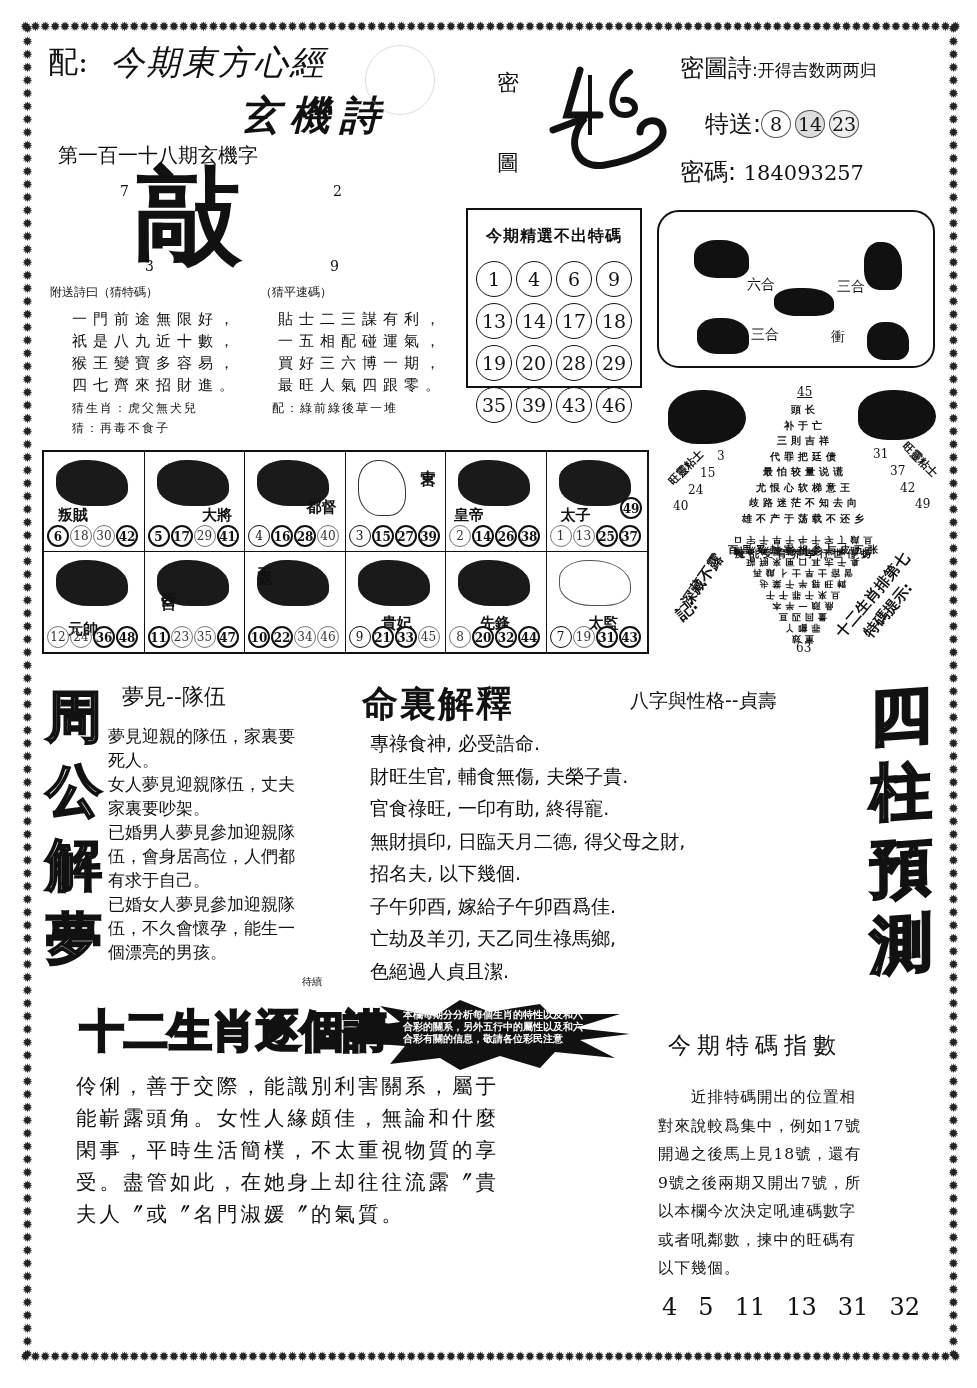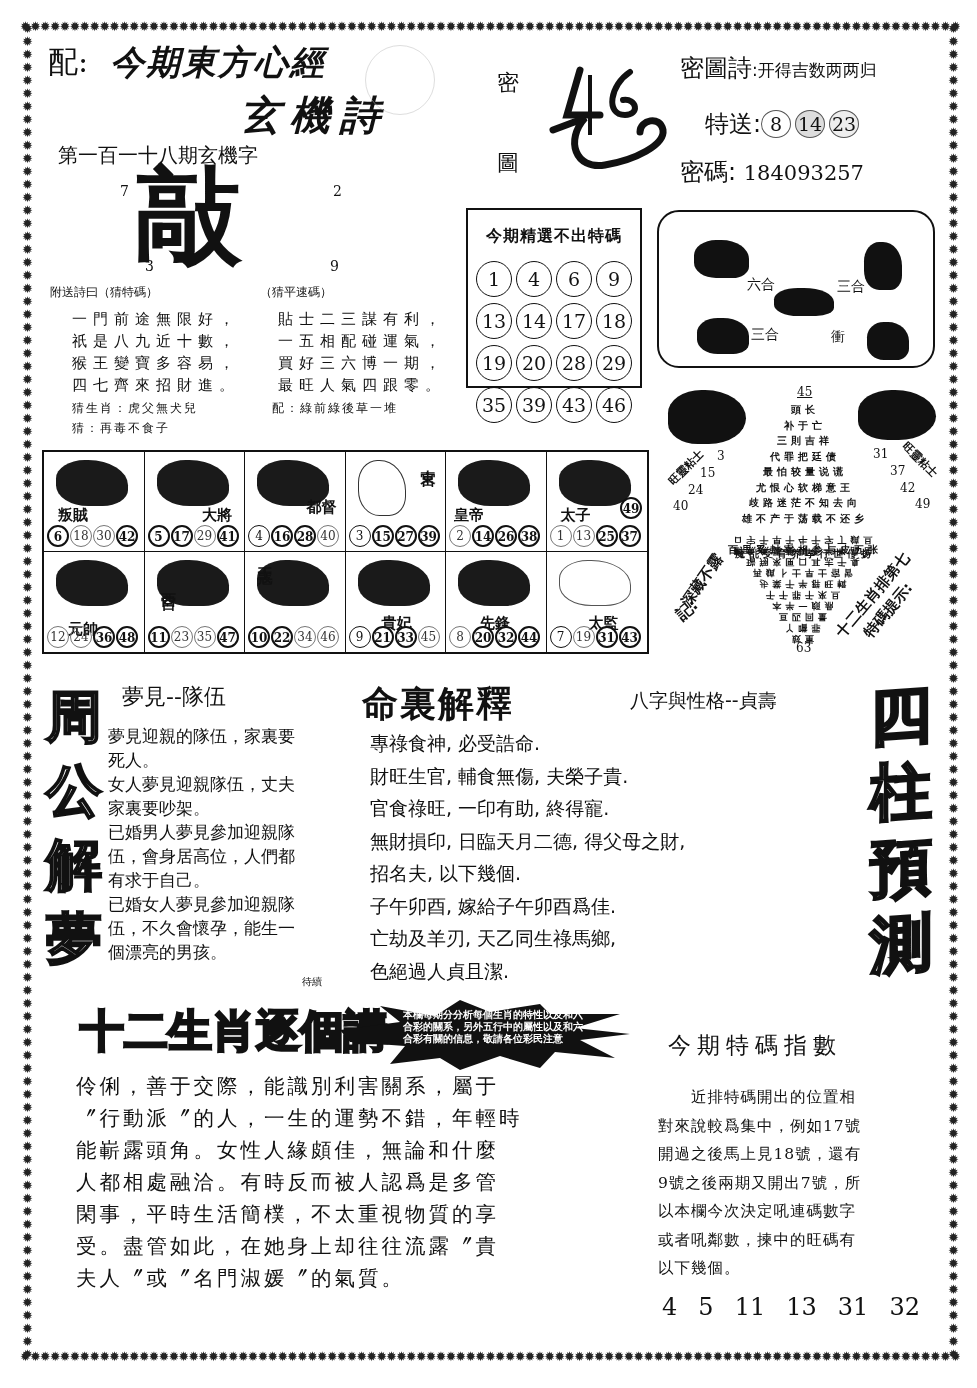--- a/index.html
+++ b/index.html
@@ -7,21 +7,21 @@
   body { position: relative; font-family: "DejaVu Sans", "Liberation Sans", sans-serif; color: #111; }
   .abs { position: absolute; }
 
   
   .border-h, .border-v { position: absolute; overflow: hidden; color: #222; font-size: 13px; line-height: 13px; white-space: nowrap; letter-spacing: -1px; }
   .border-h { left: 20px; width: 940px; height: 14px; }
   .border-v { top: 22px; width: 14px; height: 1334px; white-space: normal; word-break: break-all; text-align: center; }
 
   
   .pei-label { left: 48px; top: 42px; font-size: 30px; font-family: "DejaVu Serif", serif; }
-  .title-main { left: 110px; top: 40px; font-size: 34px; font-weight: bold; font-style: italic; letter-spacing: 2px; }
+  .title-main { left: 110px; top: 40px; font-size: 34px; font-weight: normal; font-style: italic; letter-spacing: 2px; }
   .title-sub { left: 240px; top: 88px; font-size: 40px; font-weight: bold; font-style: italic; letter-spacing: 10px; }
   .stamp { left: 365px; top: 45px; width: 70px; height: 70px; border: 1px solid #bbb; border-radius: 50%; opacity: .5; }
   .issue-line { left: 58px; top: 142px; font-size: 20px; font-family: "DejaVu Serif", serif; }
   .big-char { left: 135px; top: 158px; font-size: 108px; font-weight: bold; line-height: 120px; }
   .corner-num { font-size: 14px; font-family: "DejaVu Serif", serif; }
   .poem-cap { font-size: 12px; font-family: "DejaVu Serif", serif; }
   .poem { font-size: 15px; letter-spacing: 6px; line-height: 22px; font-family: "DejaVu Serif", serif; }
   .poem-note { font-size: 12px; letter-spacing: 2px; line-height: 20px; font-family: "DejaVu Serif", serif; }
 
   
@@ -389,23 +389,21 @@
   <div class="sz-char">測</div>
 </div>
 
 <div class="abs tz-title">十二生肖逐個講</div>
 <svg class="abs burst" viewBox="0 0 290 70">
   <polygon points="0,30 60,22 40,6 95,16 120,0 150,12 200,4 210,14 280,14 235,28 290,34 240,40 275,58 215,52 200,68 160,56 120,70 100,58 50,64 65,46 10,42" fill="#111"></polygon>
 </svg>
 <div class="abs burst-text">本欄每期分分析每個生肖的特性以及和六合彩的關系，另外五行中的屬性以及和六合彩有關的信息，敬請各位彩民注意</div>
 <div class="abs tz-body" id="tz-body">
     <div style="white-space: nowrap;">伶俐，善于交際，能識別利害關系，屬于</div>
-    <div style="white-space: nowrap;">〞行動派〞的人，一生的運勢不錯，年輕時</div>
     <div style="white-space: nowrap;">能嶄露頭角。女性人緣頗佳，無論和什麼</div>
-    <div style="white-space: nowrap;">人都相處融洽。有時反而被人認爲是多管</div>
     <div style="white-space: nowrap;">閑事，平時生活簡樸，不太重視物質的享</div>
     <div style="white-space: nowrap;">受。盡管如此，在她身上却往往流露〞貴</div>
     <div style="white-space: nowrap;">夫人〞或〞名門淑媛〞的氣質。</div>
   </div>
 
 <div class="abs idx-title">今期特碼指數</div>
 <div class="abs idx-body" id="idx-body">
     <div style="white-space: nowrap;">　　近排特碼開出的位置相</div>
     <div style="white-space: nowrap;">對來說較爲集中，例如17號</div>
     <div style="white-space: nowrap;">開過之後馬上見18號，還有</div>

